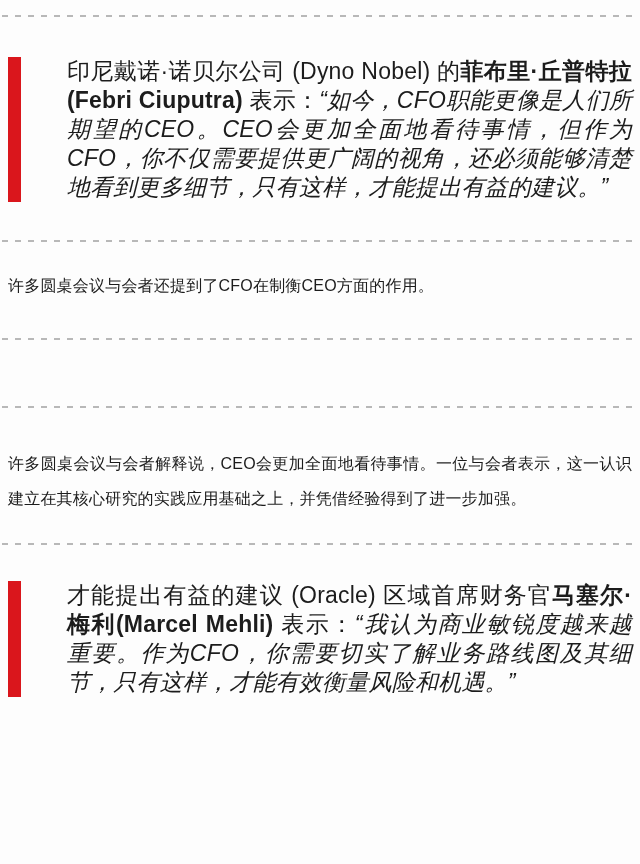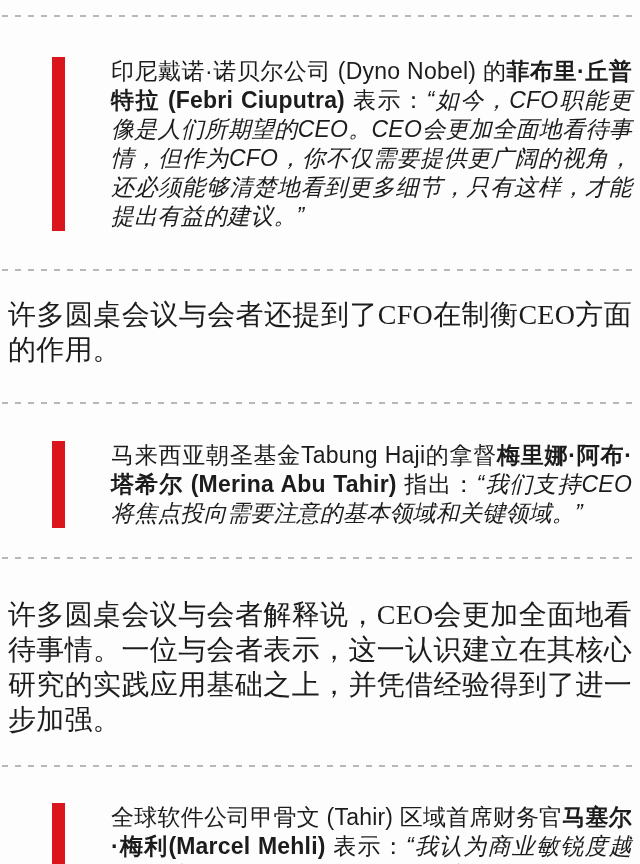--- a/index.html
+++ b/index.html
@@ -30,21 +30,20 @@
   .divider-a   { margin-top: 38px; }
   .divider-b   { margin-top: 35px; }
   .divider-c   { margin-top: 29px; }
   .divider-d   { margin-top: 27px; }
 
   
   .quote-block {
     display: flex;
     align-items: stretch;
     padding: 0 8px;
-    margin-left: 44px;
   }
   .quote-1 { margin-top: 40px; }
   .quote-2 { margin-top: 37px; }
   .quote-3 { margin-top: 36px; }
   .red-bar {
     width: 13px;
     flex: 0 0 13px;
     background: #da161c;
     margin-right: 46px;
   }
@@ -54,25 +53,24 @@
     line-height: 29px;
     text-align: justify;
     letter-spacing: 0.2px;
   }
   .quote-name { font-weight: bold; }
   .quote-body { font-style: italic; }
 
   
   .para {
     padding: 0 8px;
-    font-size: 28px;
+    font-size: 16px;
     line-height: 35px;
     text-align: justify;
     letter-spacing: 0.2px;
-    font-family: Liberation Serif, serif;
   }
   .para-1 { margin-top: 26px; }
   .para-2 { margin-top: 38px; }
 </style>
 </head>
 <body>
 
 <div class="page">
 
   <div class="dashes dash-top"></div>
@@ -83,27 +81,26 @@
   </div>
 
   <div class="dashes divider-a"></div>
 
   <p class="para para-1">许多圆桌会议与会者还提到了CFO在制衡CEO方面的作用。</p>
 
   <div class="dashes divider-b"></div>
 
   <div class="quote-block quote-2">
     <div class="red-bar"></div>
-    <div class="quote-text"><span>马来西亚朝圣基金Tabung Haji的拿督</span><span class="quote-name">梅里娜·阿布·塔希尔 (Merina Abu Tahir)</span><span> 指出：</span><span class="quote-body">“我们支持CEO将焦点投向需要注意的基本领域和关键领域。”</span></div>
   </div>
 
   <div class="dashes divider-c"></div>
 
   <p class="para para-2">许多圆桌会议与会者解释说，CEO会更加全面地看待事情。一位与会者表示，这一认识建立在其核心研究的实践应用基础之上，并凭借经验得到了进一步加强。</p>
 
   <div class="dashes divider-d"></div>
 
   <div class="quote-block quote-3">
     <div class="red-bar"></div>
-    <div class="quote-text"><span>全球软件公司甲骨文 (Tahir) 区域首席财务官</span><span class="quote-name">马塞尔·梅利(Marcel Mehli)</span><span> 表示：</span><span class="quote-body">“我认为商业敏锐度越来越重要。作为CFO，你需要切实了解业务路线图及其细节，只有这样，才能有效衡量风险和机遇。”</span></div>
+    <div class="quote-text"><span>才能提出有益的建议 (Oracle) 区域首席财务官</span><span class="quote-name">马塞尔·梅利(Marcel Mehli)</span><span> 表示：</span><span class="quote-body">“我认为商业敏锐度越来越重要。作为CFO，你需要切实了解业务路线图及其细节，只有这样，才能有效衡量风险和机遇。”</span></div>
   </div>
 
 </div>
 
 </body></html>

